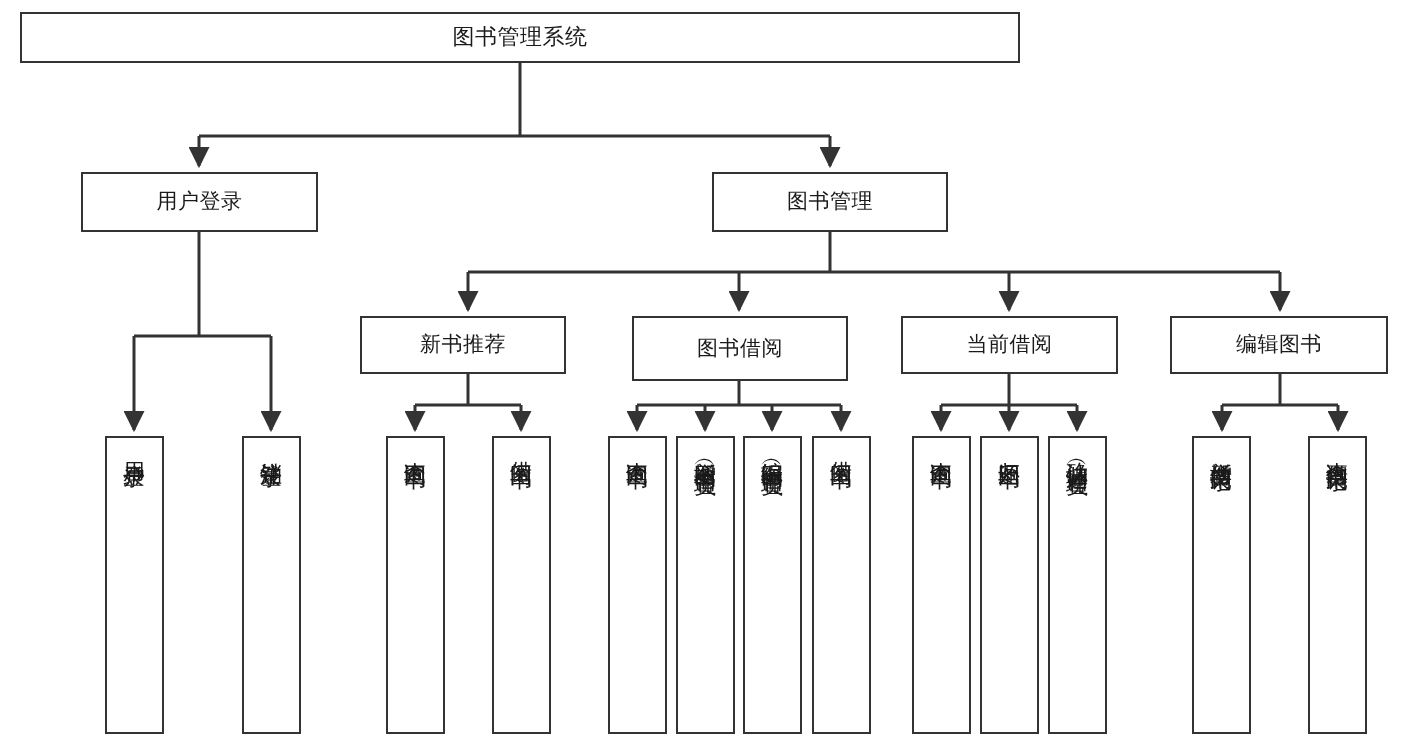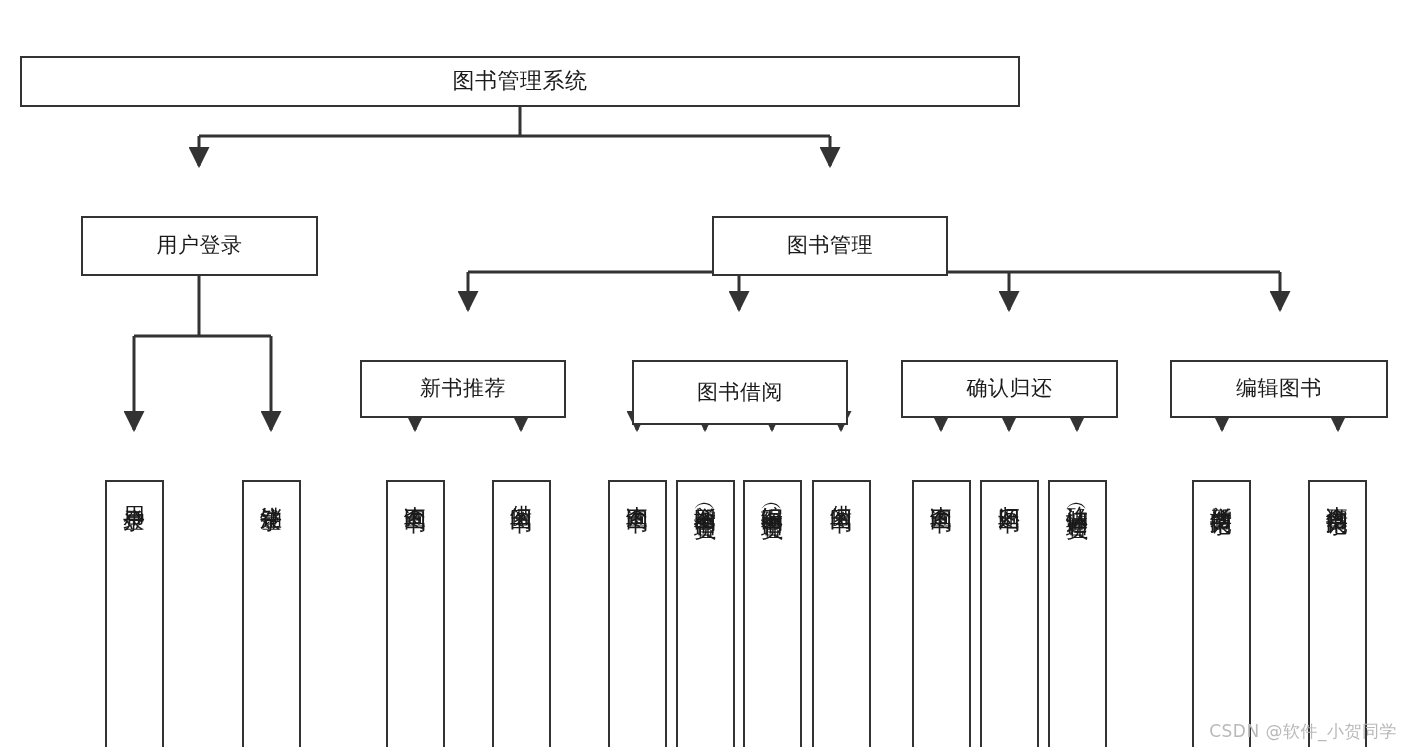--- a/index.html
+++ b/index.html
@@ -26,21 +26,20 @@
   }
   .node {
     position: absolute;
     box-sizing: border-box;
     border: 2px solid #333333;
     background: #ffffff;
     display: flex;
     align-items: center;
     justify-content: center;
     color: #1a1a1a;
-    margin-top: 44px;
   }
   .node-label {
     display: block;
     text-align: center;
     line-height: 1.12;
     letter-spacing: 0.5px;
   }
   .node.horizontal .node-label {
     font-size: 21px;
     writing-mode: horizontal-tb;
@@ -141,21 +140,21 @@
     <span class="node-label">图书管理</span>
   </div>
 
   <div class="node horizontal" style="left:360px; top:316px; width:206px; height:58px;">
     <span class="node-label">新书推荐</span>
   </div>
   <div class="node horizontal" style="left:632px; top:316px; width:216px; height:65px;">
     <span class="node-label">图书借阅</span>
   </div>
   <div class="node horizontal" style="left:901px; top:316px; width:217px; height:58px;">
-    <span class="node-label">确认归还</span>
+    <span class="node-label">当前借阅</span>
   </div>
   <div class="node horizontal" style="left:1170px; top:316px; width:218px; height:58px;">
     <span class="node-label">编辑图书</span>
   </div>
 
   <div class="node vertical" style="left:105px; top:436px; width:59px; height:298px;">
     <span class="node-label">用户登录</span>
   </div>
   <div class="node vertical" style="left:242px; top:436px; width:59px; height:298px;">
     <span class="node-label">注销登录</span>
@@ -191,15 +190,14 @@
     <span class="node-label">确认归还（管理员）</span>
   </div>
 
   <div class="node vertical" style="left:1192px; top:436px; width:59px; height:298px;">
     <span class="node-label">新增借阅记录</span>
   </div>
   <div class="node vertical" style="left:1308px; top:436px; width:59px; height:298px;">
     <span class="node-label">查询借阅记录</span>
   </div>
 
-  <div class="watermark">CSDN @软件_小贺同学</div>
 
 </div>
 
 </body></html>

